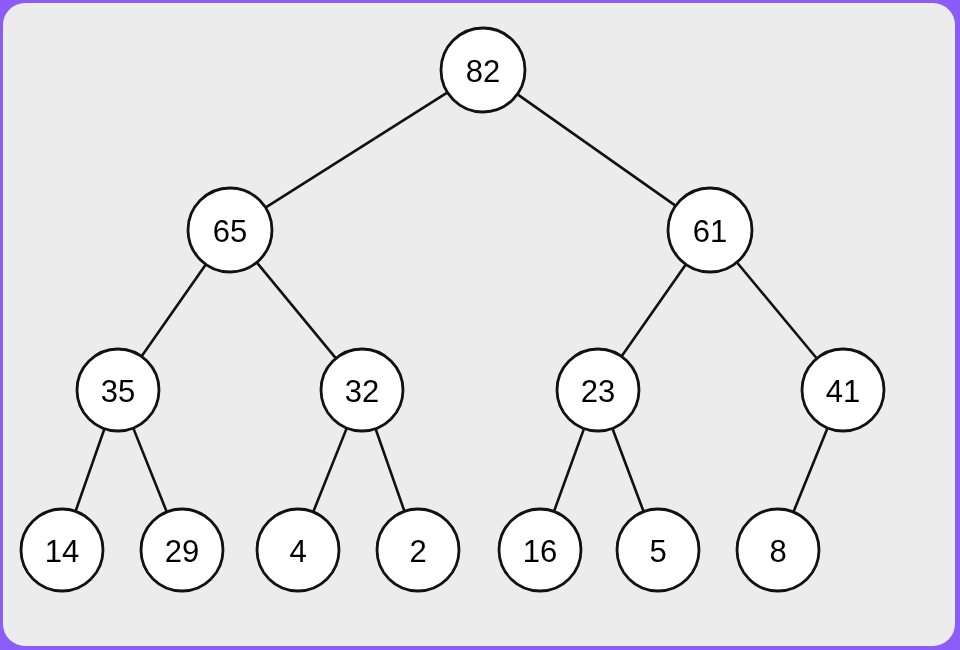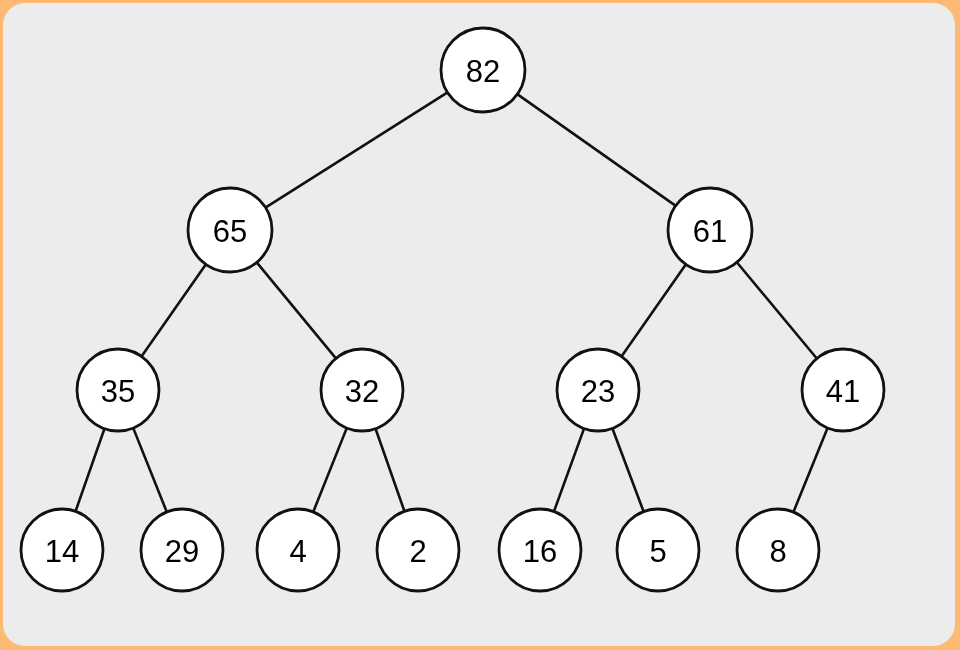--- a/index.html
+++ b/index.html
@@ -10,21 +10,21 @@
   body {
     width: 960px;
     height: 650px;
     font-family: "Liberation Sans", sans-serif;
     overflow: hidden;
   }
   #canvas {
     position: relative;
     width: 960px;
     height: 650px;
-    background: #fdba74;
+    background: #8b5cf6;
   }
   #tree-svg {
     display: block;
     width: 960px;
     height: 650px;
   }
   .panel-rect {
     fill: #ececec;
   }
   .tree-edge {

